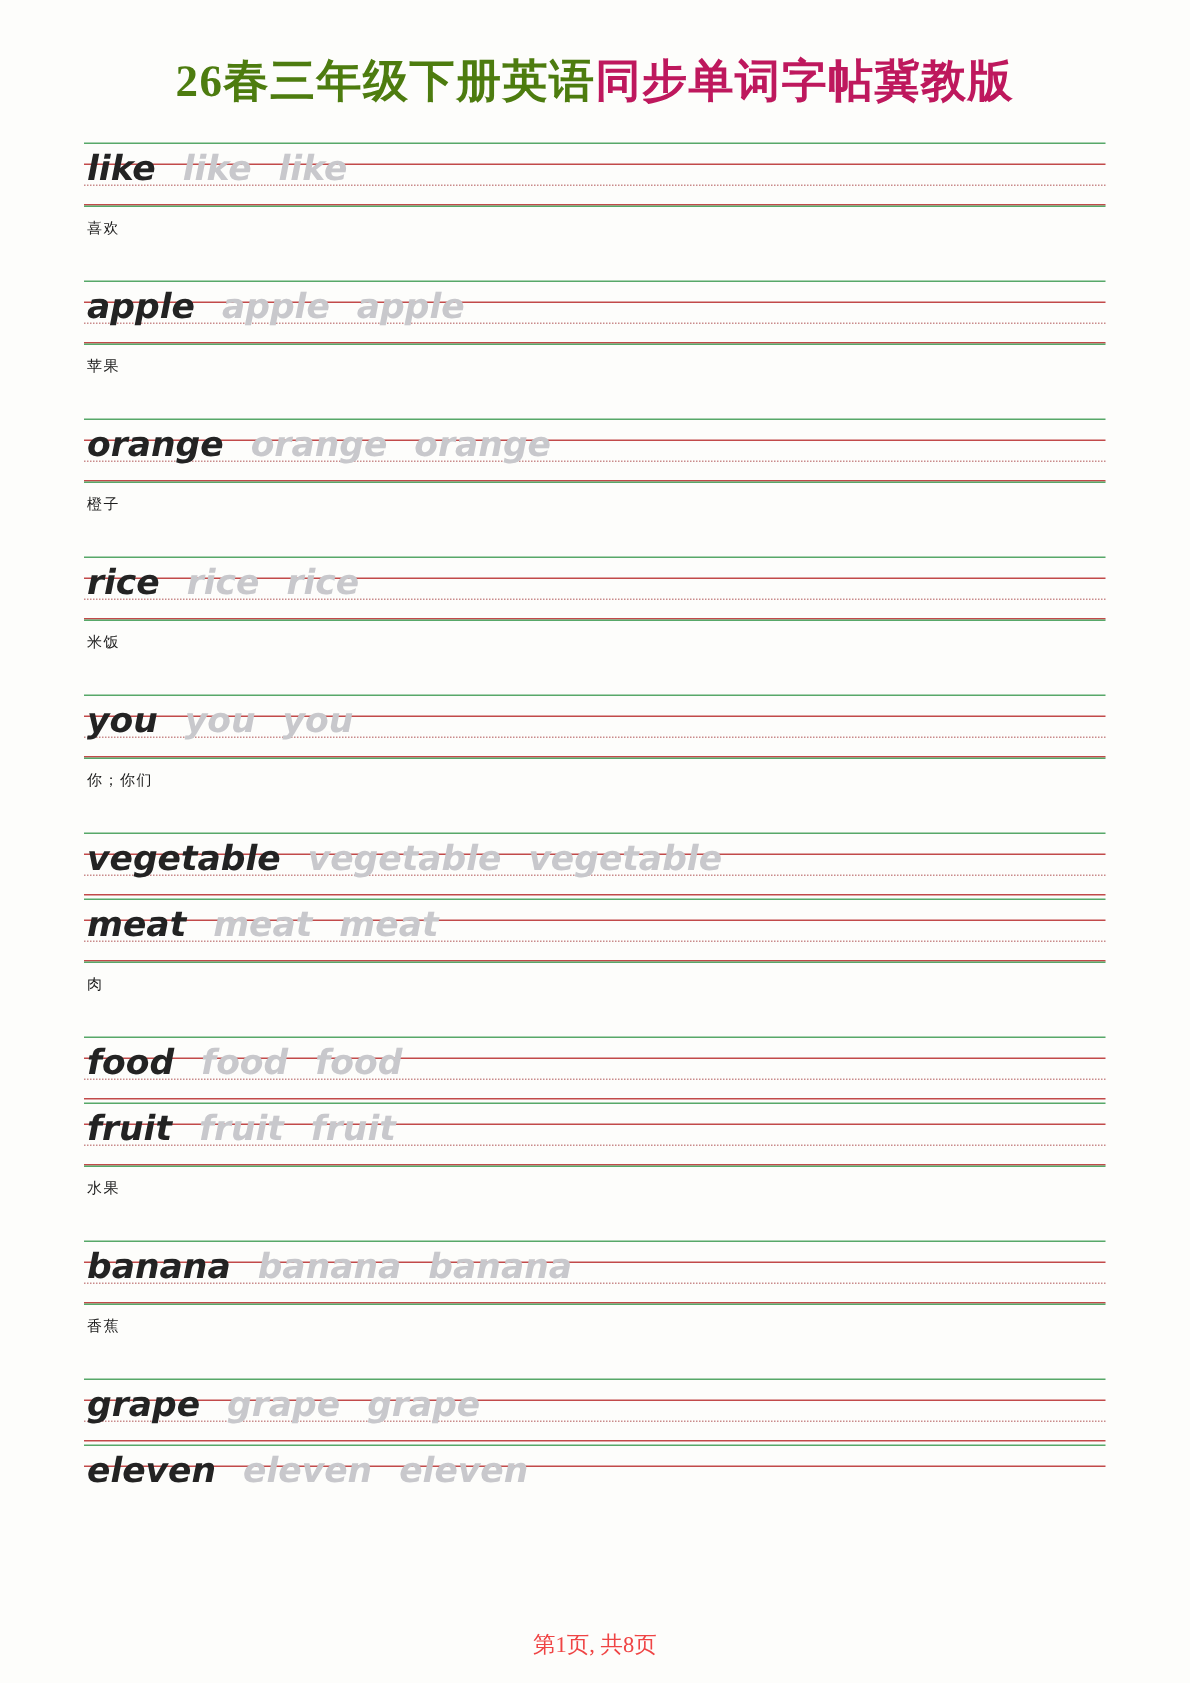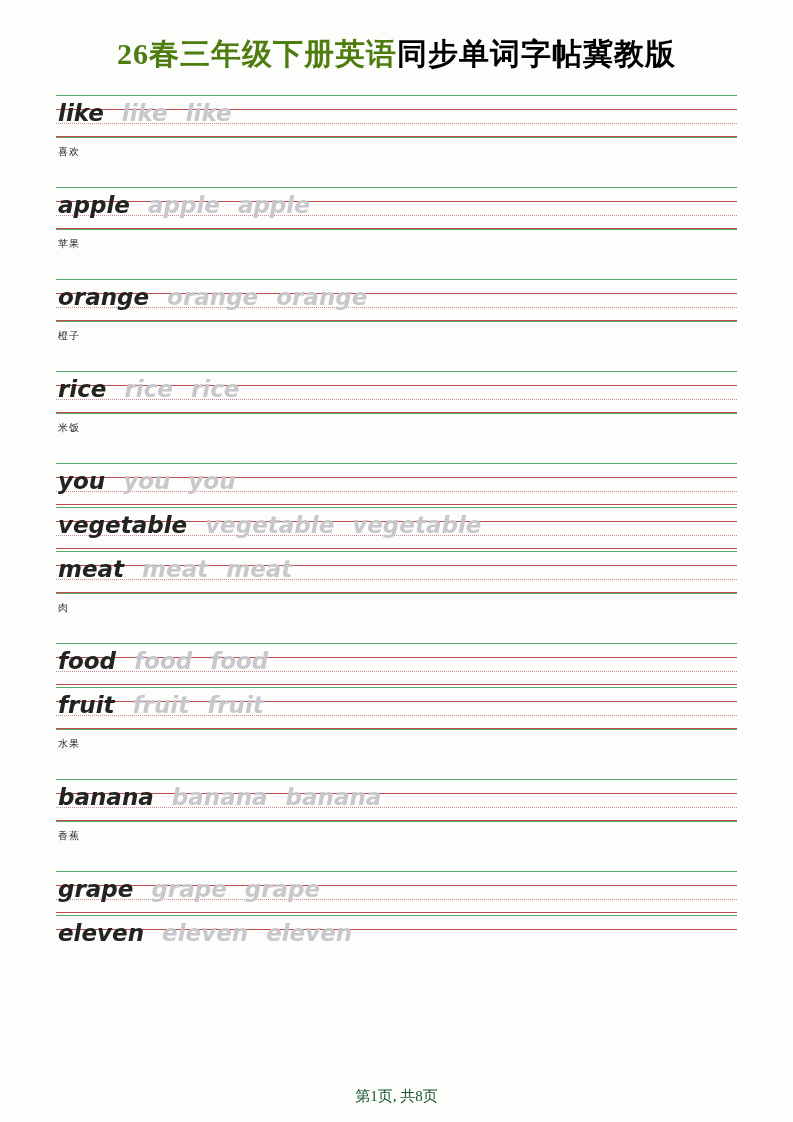--- a/index.html
+++ b/index.html
@@ -25,21 +25,21 @@
     text-align: center;
     font-family: "Liberation Serif", serif;
     font-weight: bold;
     font-size: 30px;
     letter-spacing: 1px;
     padding-top: 34px;
     padding-bottom: 10px;
     white-space: nowrap;
   }
   .title .t-black { color: #4d7c0f; }
-  .title .t-red { color: #000000; }
+  .title .t-red { color: #be185d; }
 
   .sheet {
     margin-top: 8px;
   }
 
   
   .word-block {
     position: relative;
     margin-bottom: 0px;
   }
@@ -113,21 +113,21 @@
   }
 
   .footer {
     position: absolute;
     left: 0;
     right: 0;
     bottom: 16px;
     text-align: center;
     font-family: "Liberation Serif", serif;
     font-size: 15px;
-    color: #14532d;
+    color: #ef4444;
   }
 </style>
 </head>
 <body>
 
 <div class="page">
 
   <div class="title">
     <span class="t-black">26春三年级下册英语</span><span class="t-red">同步单词字帖冀教版</span>
   </div>
@@ -206,20 +206,24 @@
           <div class="line l1"></div>
           <div class="line l2"></div>
           <div class="line l3"></div>
           <div class="line l4"></div>
           <div class="words">
             <span class="w-main">you</span>
             <span class="w-ghost">you</span>
             <span class="w-ghost">you</span>
           </div>
         </div>
+        <div class="trans-row">
+          <div class="line-top"></div>
+          <span class="trans">你；你们</span>
+        </div>
       </div>
       <div class="word-block">
         <div class="staff">
           <div class="line l1"></div>
           <div class="line l2"></div>
           <div class="line l3"></div>
           <div class="line l4"></div>
           <div class="words">
             <span class="w-main">vegetable</span>
             <span class="w-ghost">vegetable</span>

